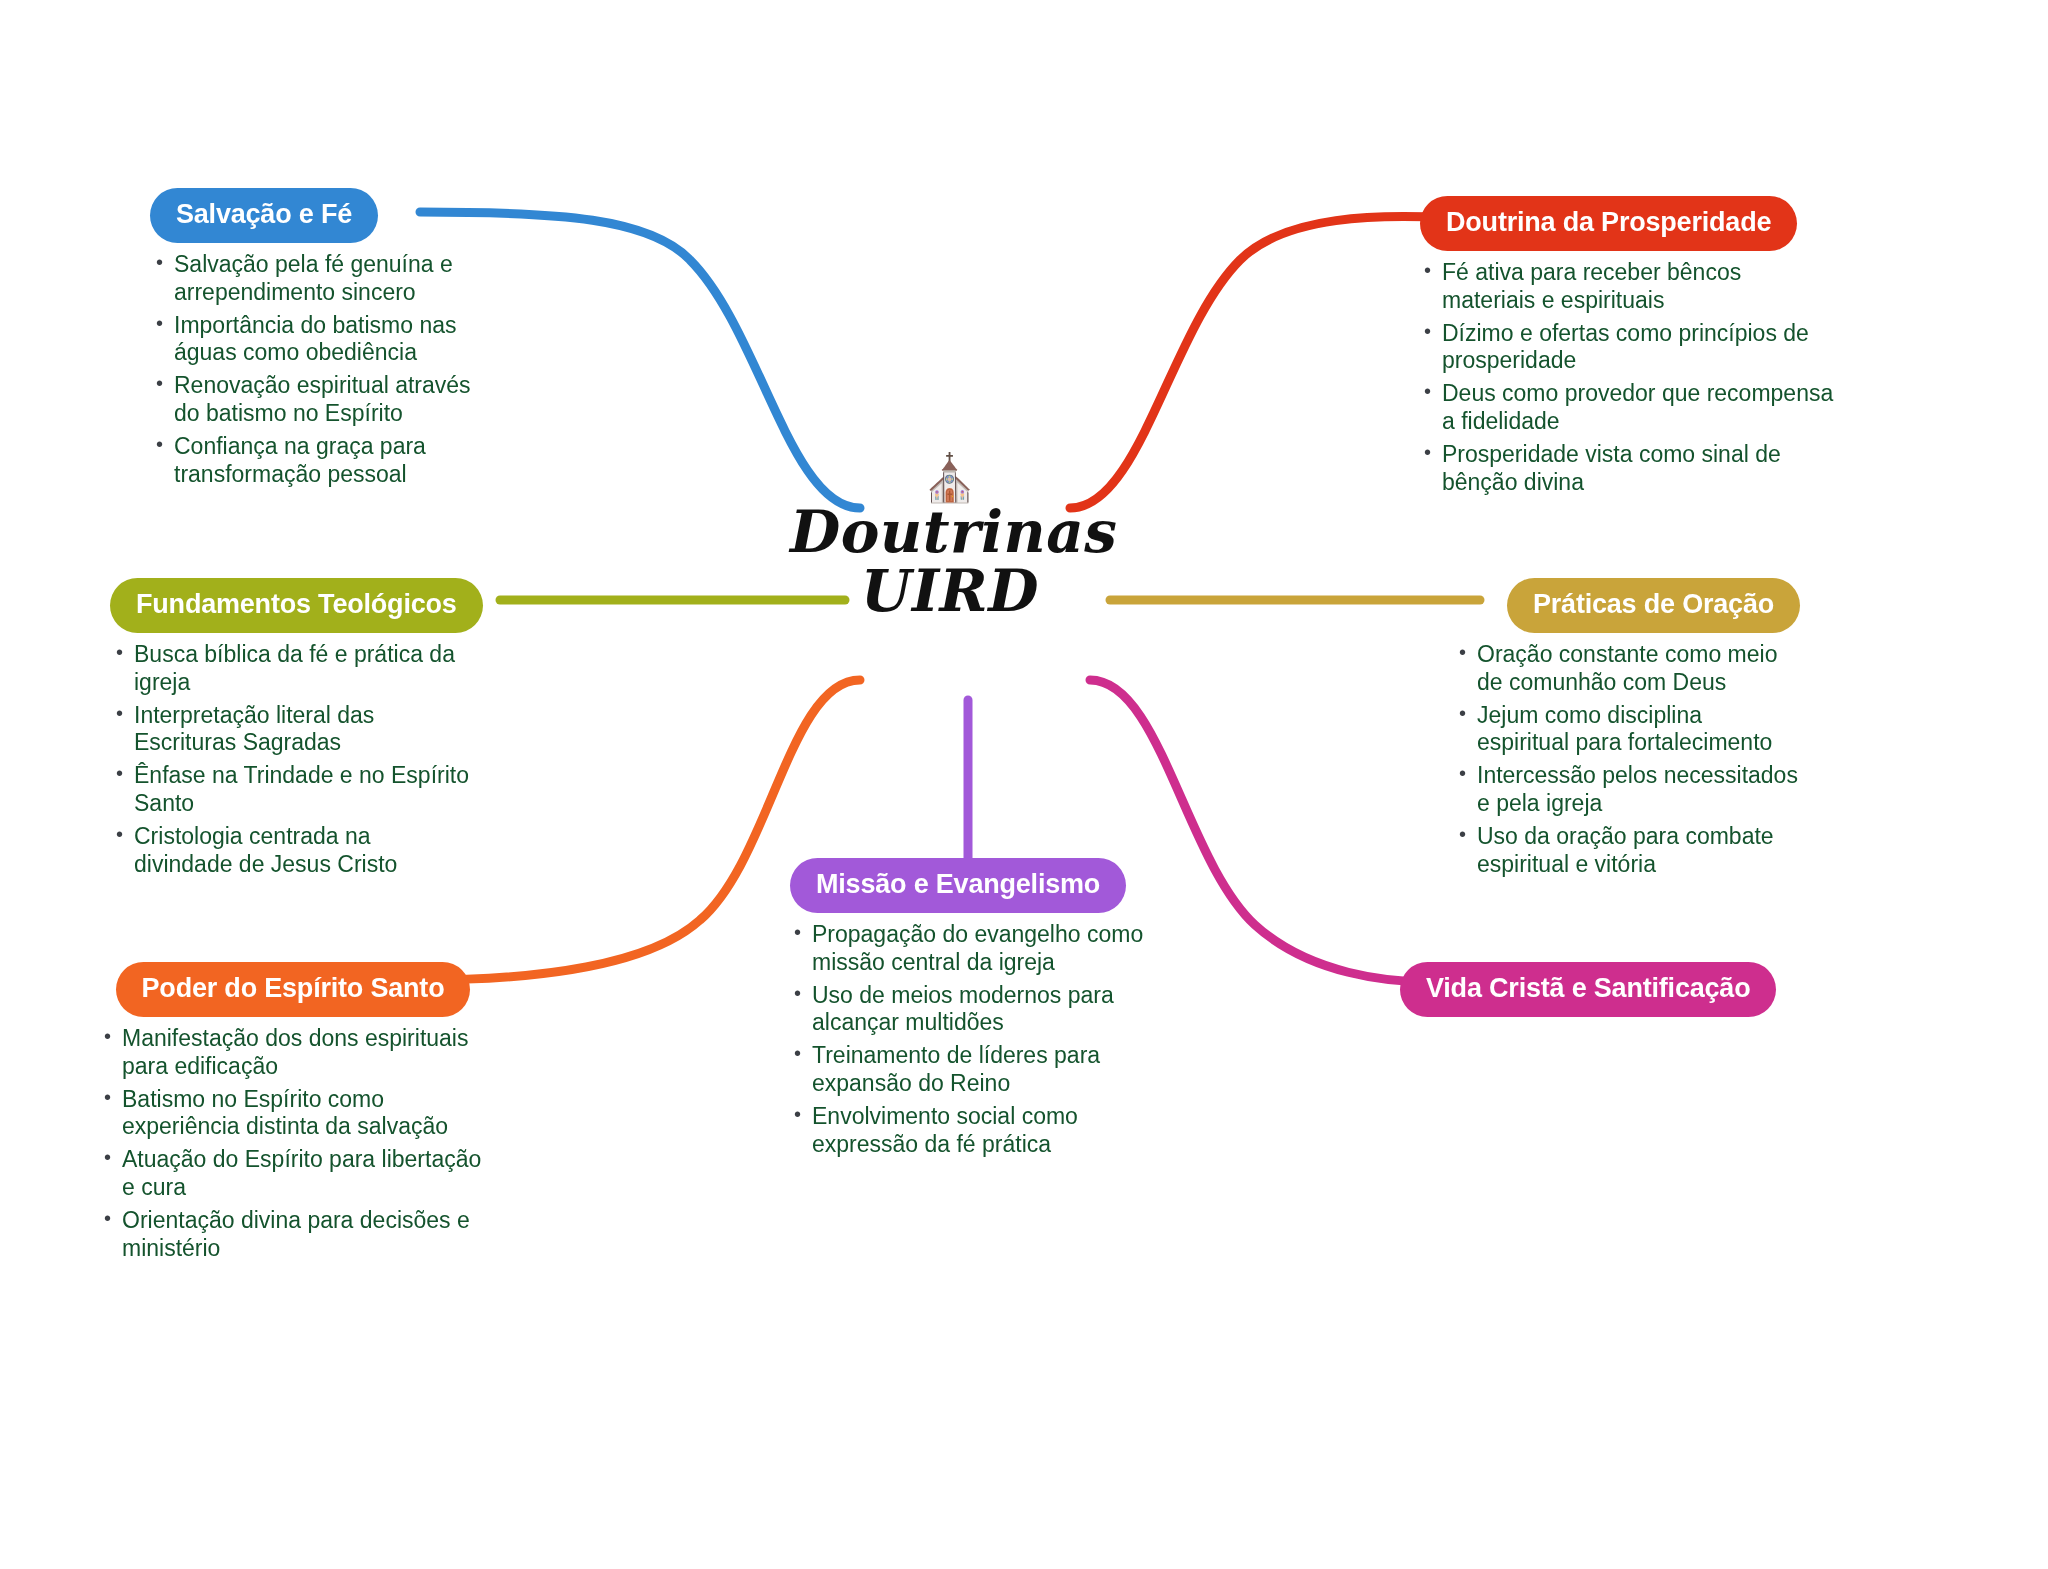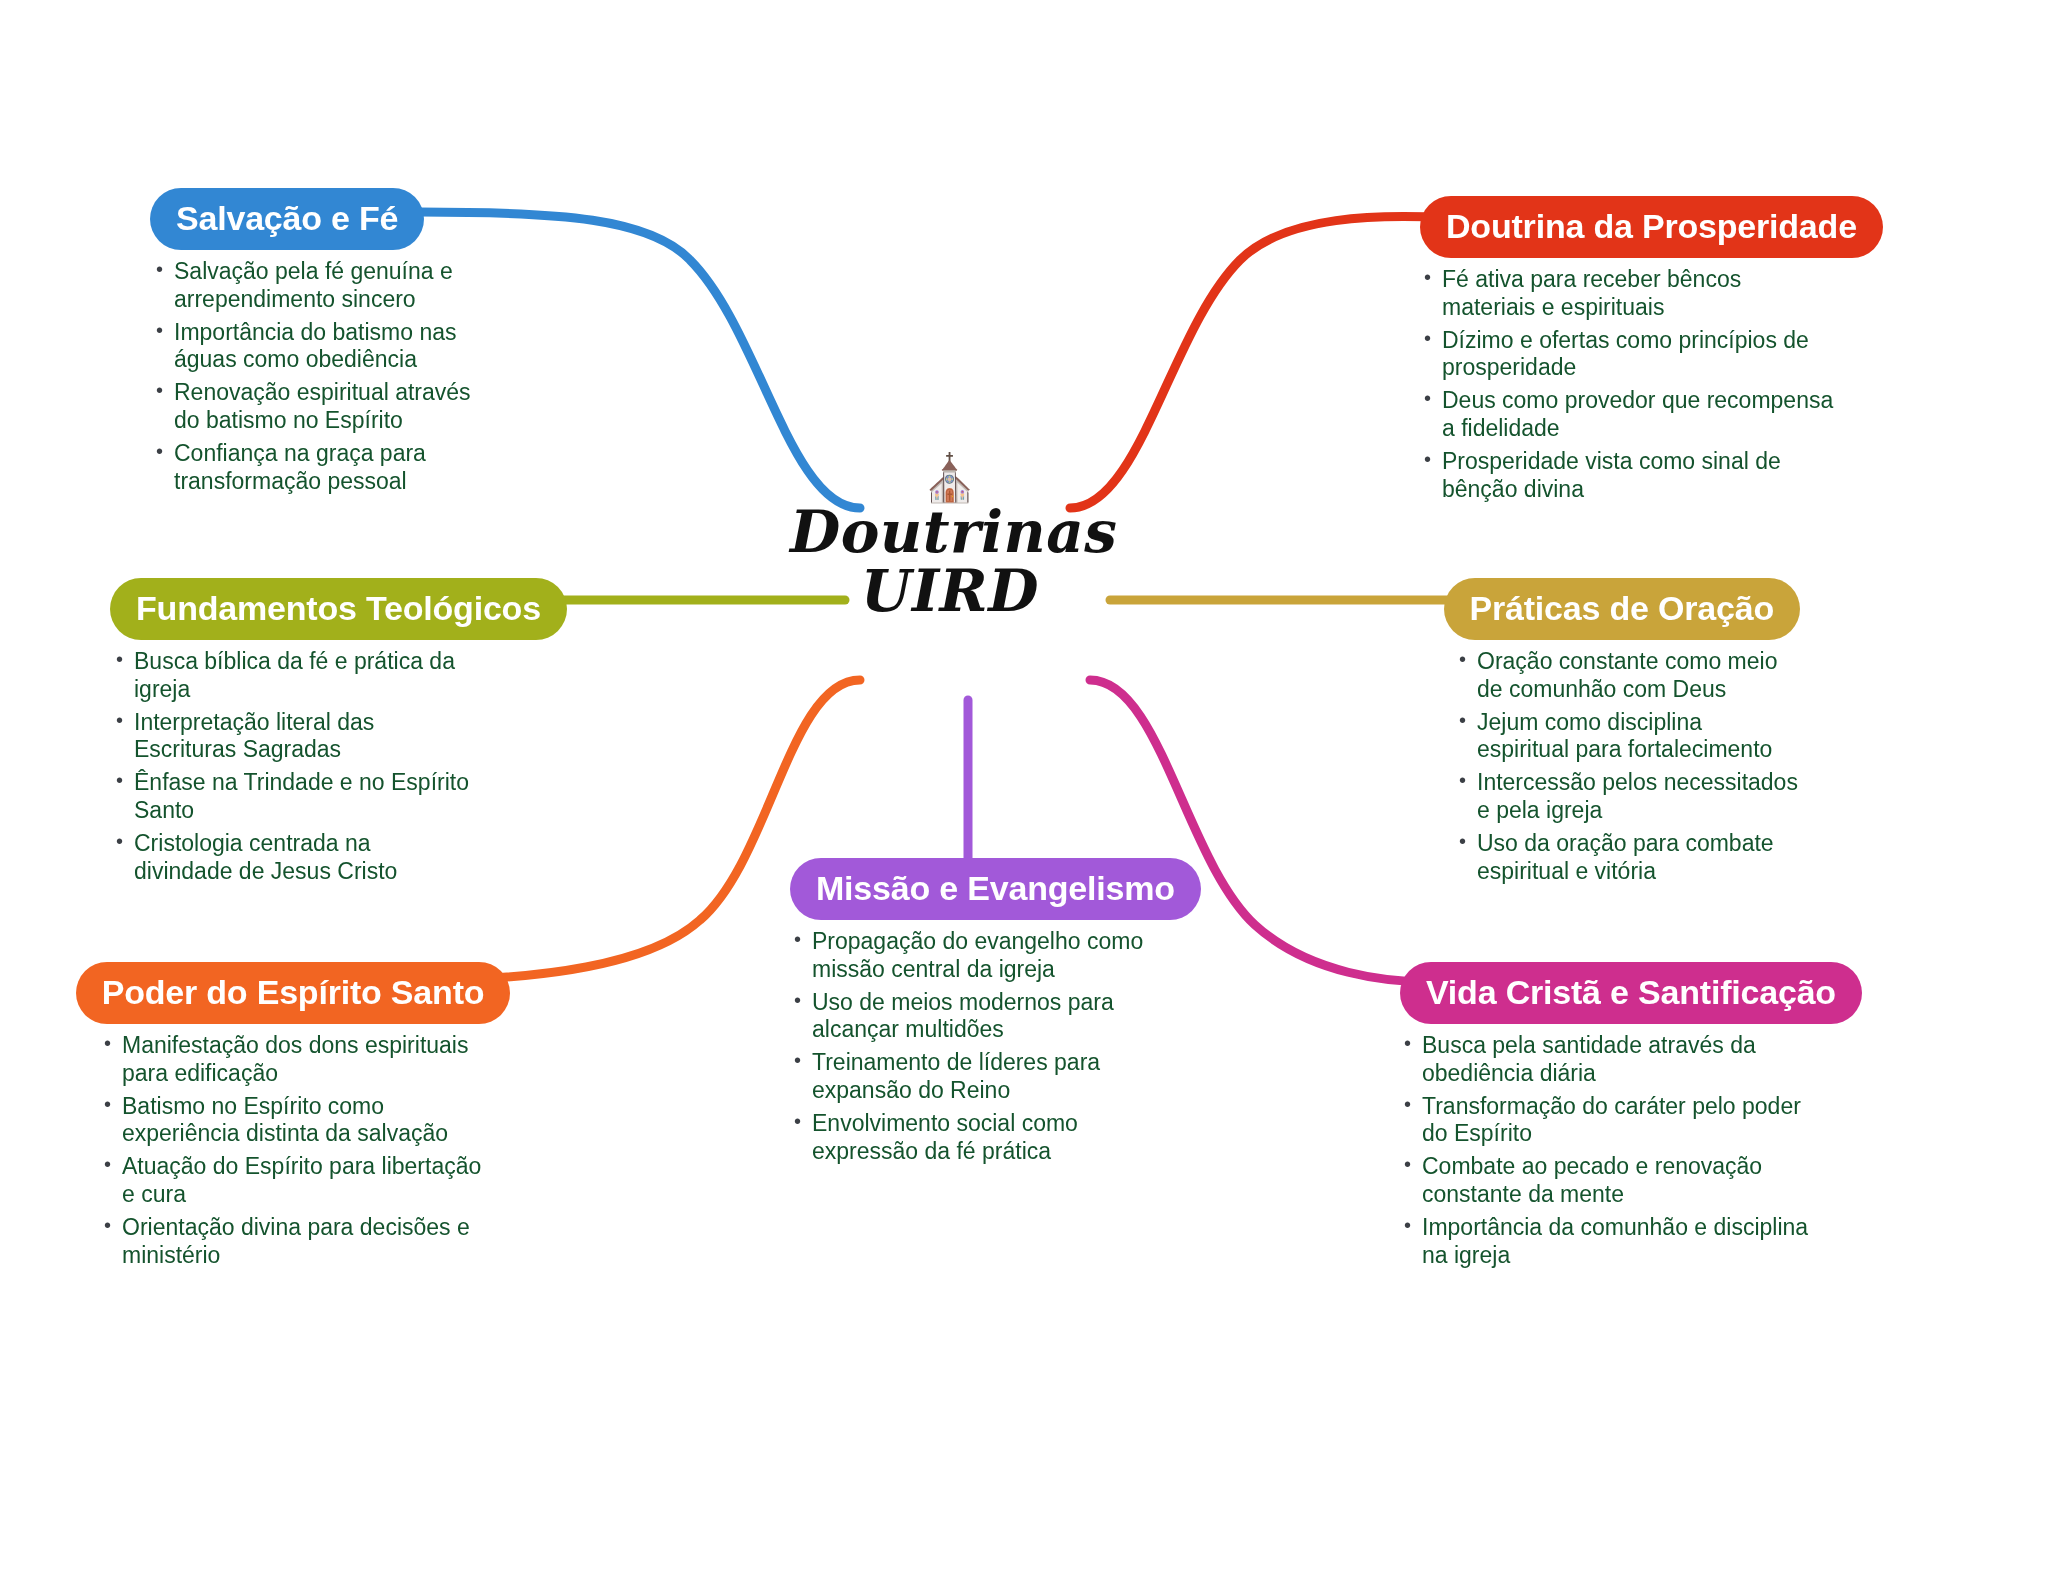--- a/index.html
+++ b/index.html
@@ -53,21 +53,21 @@
 
   
   .branch {
     position: absolute;
   }
   .pill {
     display: inline-block;
     border-radius: 999px;
     color: #ffffff;
     font-weight: 700;
-    font-size: 34px;
+    font-size: 27px;
     line-height: 1;
     padding: 13px 26px 15px 26px;
     white-space: nowrap;
     letter-spacing: -0.2px;
   }
   .pill-row {
     display: flex;
   }
   .pill-row.left  { justify-content: flex-start; }
   .pill-row.right { justify-content: flex-end; }
@@ -205,21 +205,15 @@
       <li>Uso de meios modernos para alcançar multidões</li>
       <li>Treinamento de líderes para expansão do Reino</li>
       <li>Envolvimento social como expressão da fé prática</li>
     </ul>
   </div>
 
   <div class="branch" id="branch-vida">
     <div class="pill-row left">
       <span class="pill" style="background-color: rgb(206, 46, 142);">Vida Cristã e Santificação</span>
     </div>
-    <ul class="bullets">
-      <li>Busca pela santidade através da obediência diária</li>
-      <li>Transformação do caráter pelo poder do Espírito</li>
-      <li>Combate ao pecado e renovação constante da mente</li>
-      <li>Importância da comunhão e disciplina na igreja</li>
-    </ul>
   </div>
 
 </div>
 
 </body></html>

